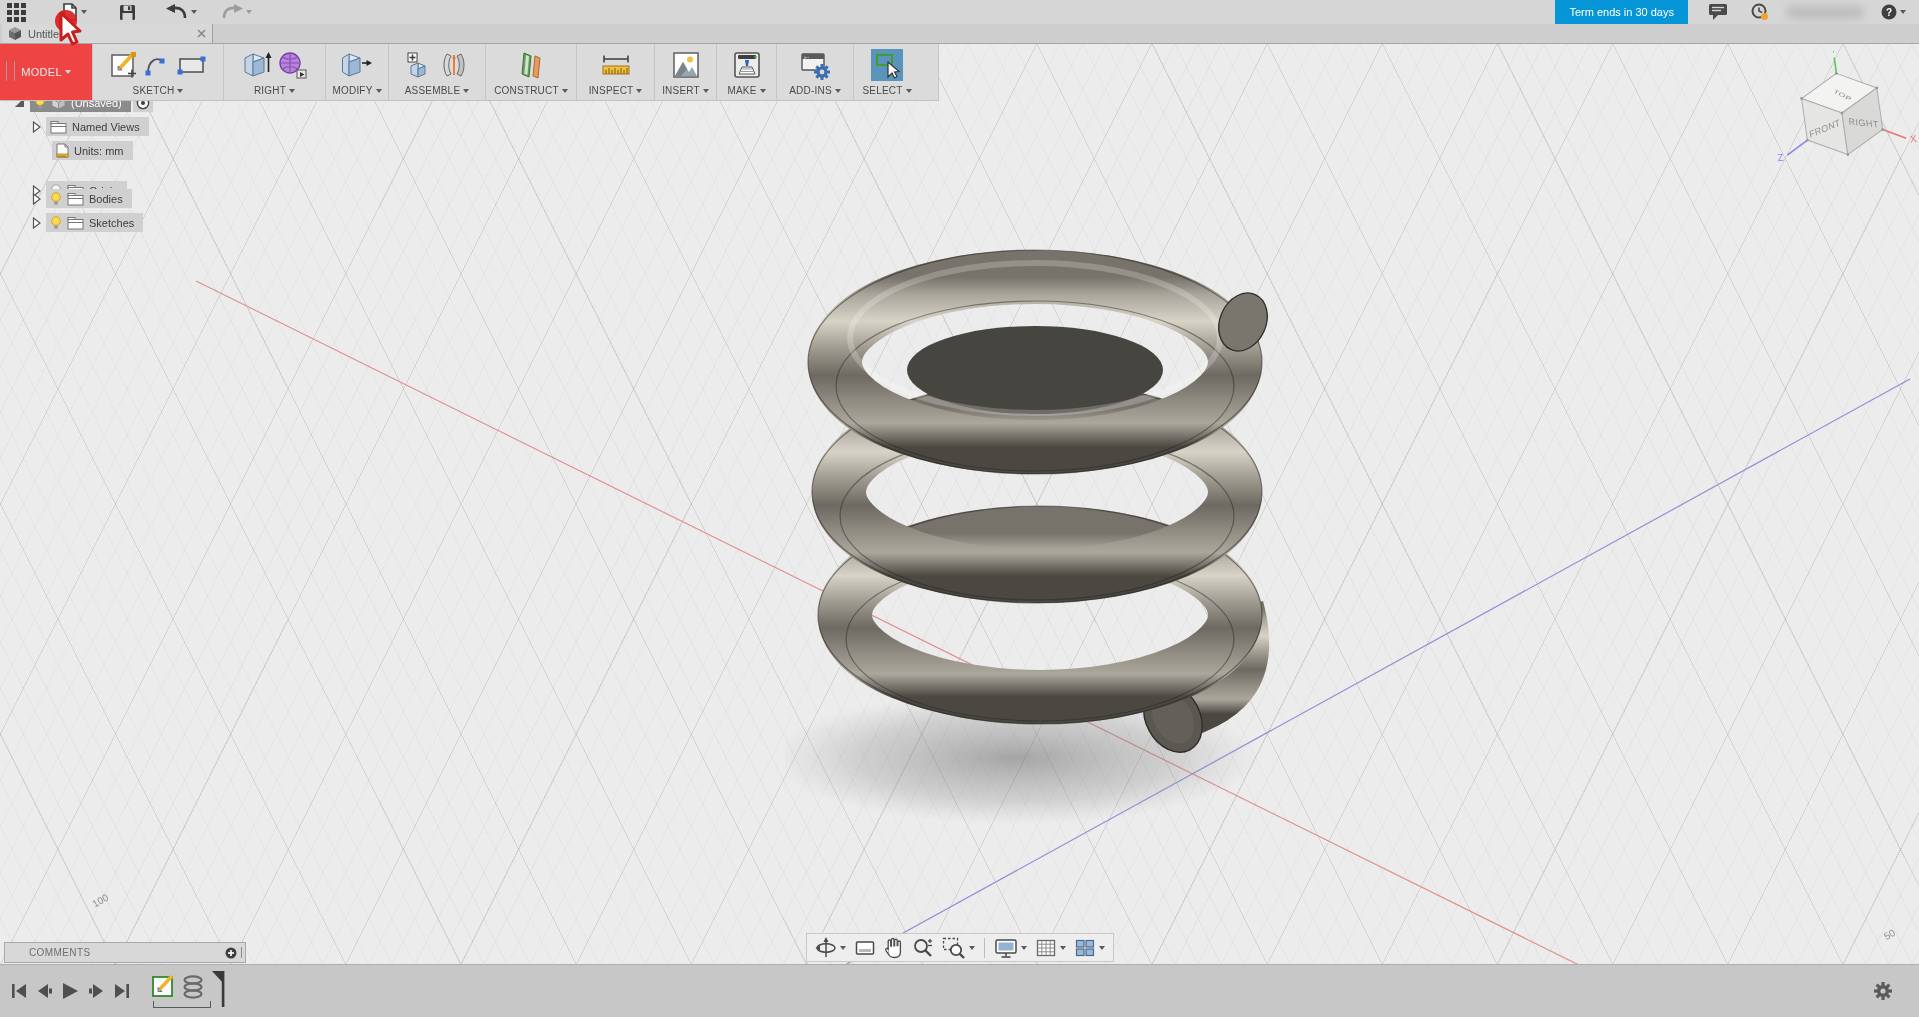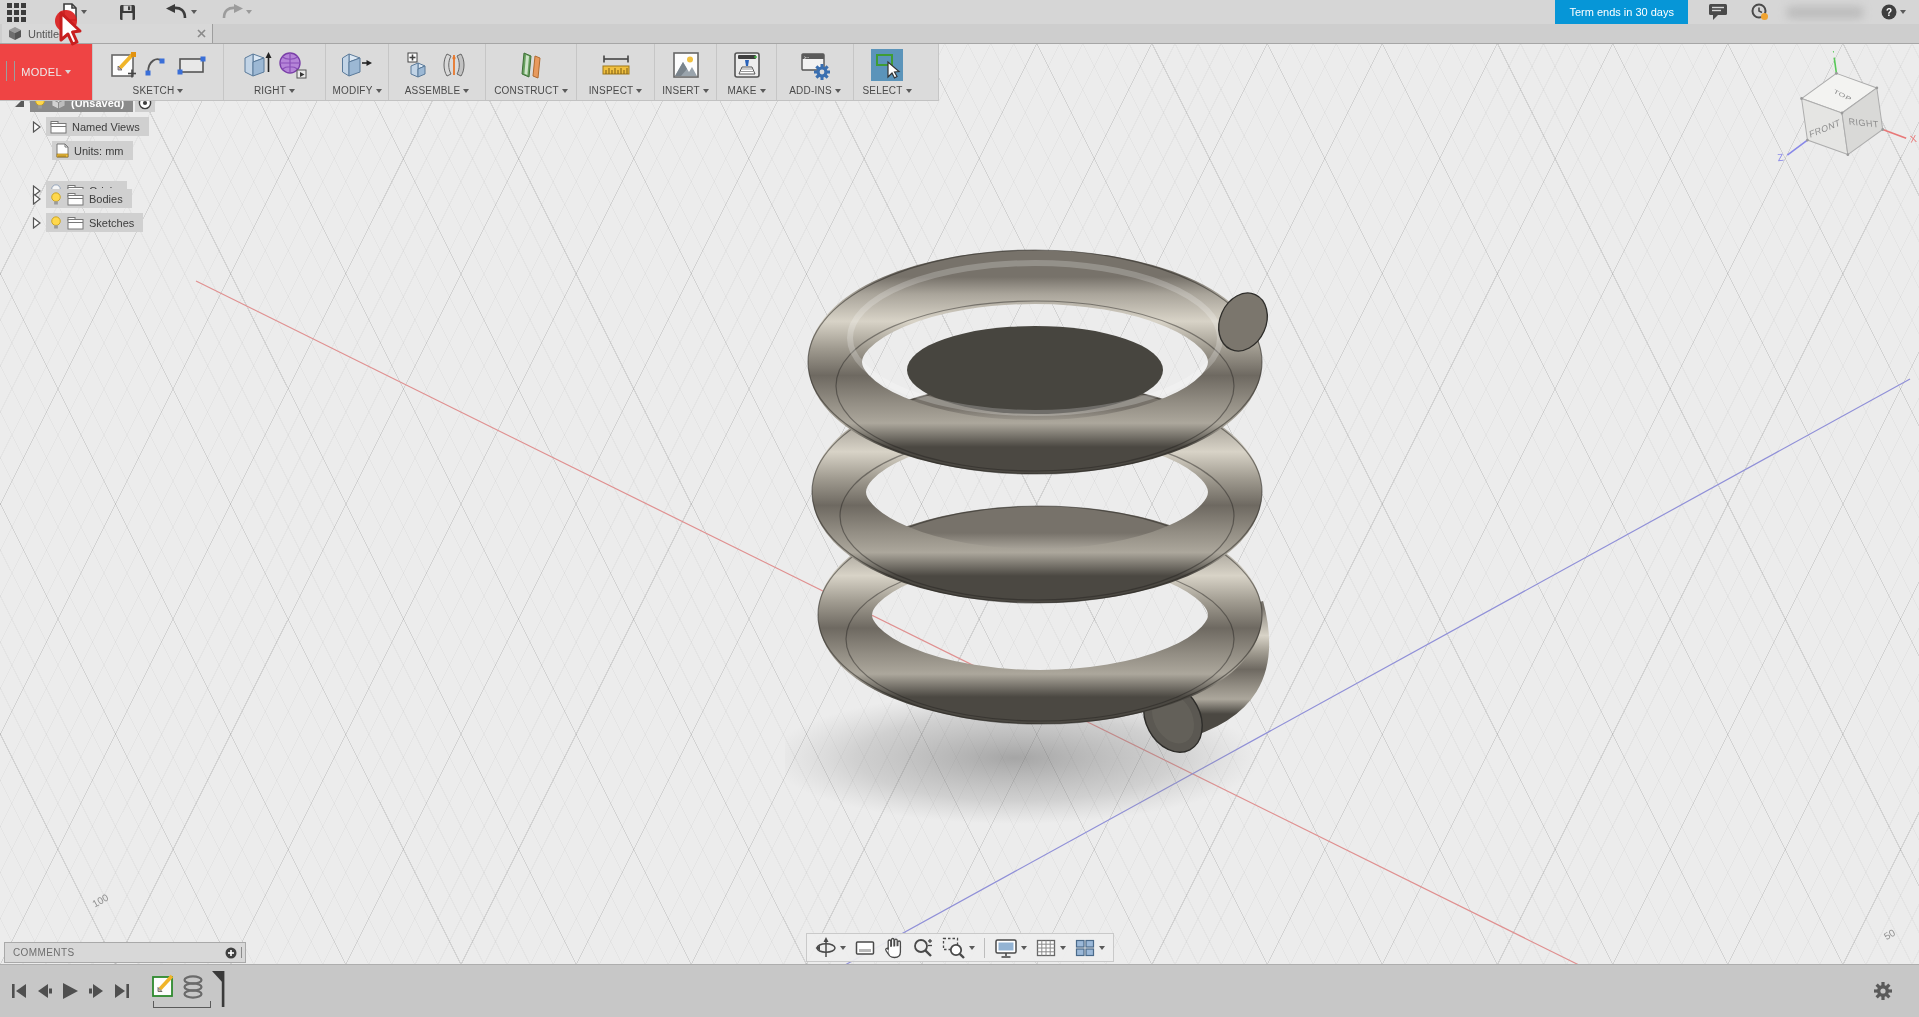--- a/index.html
+++ b/index.html
@@ -50,27 +50,27 @@
        repeating-linear-gradient(63.43deg,  rgba(60,60,60,.10) 0 1px, transparent 1px 103px),
        repeating-linear-gradient(116.57deg, rgba(60,60,60,.045) 0 1px, transparent 1px 20.6px),
        repeating-linear-gradient(63.43deg,  rgba(60,60,60,.045) 0 1px, transparent 1px 20.6px);
      z-index:10;overflow:hidden}
   .axes{position:absolute;left:0;top:0}
   .coil{position:absolute;left:785px;top:187px}
   .gridlab{position:absolute;font-size:10px;color:#8f8f8f;transform:rotate(-30deg)}
   
   .panelhead{position:absolute;height:19px;background:#d8d8d8;border:1px solid #a9a9a9;
      display:flex;align-items:center;font-size:10px;color:#6e6e6e;letter-spacing:.4px;z-index:25}
-  .panelhead .ph-title{margin-left:8px}
+  .panelhead .ph-title{margin-left:24px}
   .panelhead .ph-right{margin-left:auto;display:flex;align-items:center;gap:4px;margin-right:3px}
   .browser-tree{position:absolute;left:4px;top:42px;z-index:25}
   .brow{position:absolute;display:flex;align-items:center;height:19px}
   .chip{background:#d0d0d0;height:19px;display:inline-flex;align-items:center;gap:5px;
         padding:0 9px 0 4px;font-size:11px;color:#3d3d3d;cursor:pointer;white-space:nowrap}
-  .chip.sel{background:#8b8b8b;color:#fff;font-weight:bold}
+  .chip.sel{background:#8b8b8b;color:#fff;font-weight:normal}
   .radiochip{background:#d0d0d0;height:19px;display:inline-flex;align-items:center;padding:0 3px;margin-left:2px;cursor:pointer}
   .exp{margin-right:5px;display:flex;cursor:pointer}
   
   .viewcube{position:absolute;left:1762px;top:8px;z-index:25;cursor:pointer}
   .vc-face-label{font-size:9px;fill:#8d8d8d;letter-spacing:.5px}
   
   .navbar{position:absolute;left:50%;transform:translateX(-50%);bottom:3px;height:27px;
      background:rgba(238,238,238,.92);border:1px solid #c9c9c9;display:flex;align-items:center;
      padding:0 4px;z-index:25}
   .nbtn{height:25px;display:flex;align-items:center;justify-content:center;padding:0 4px;cursor:pointer}

